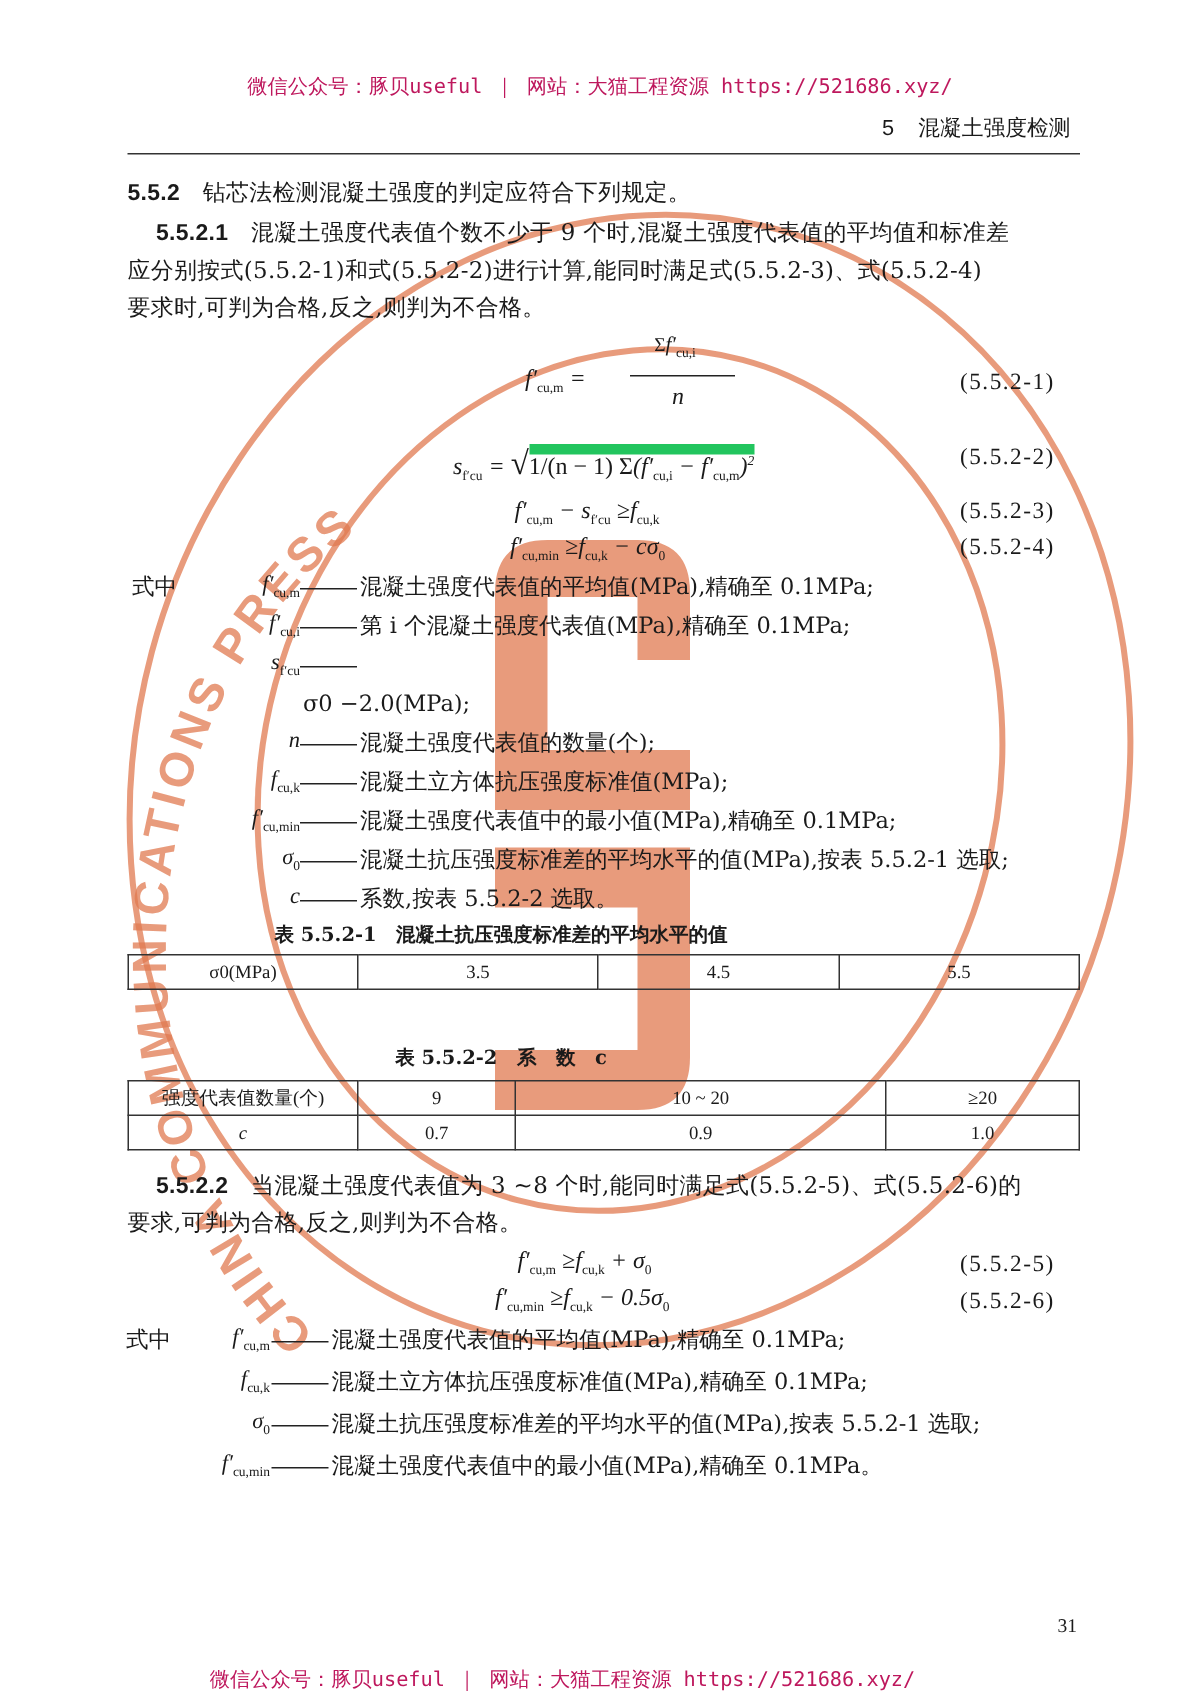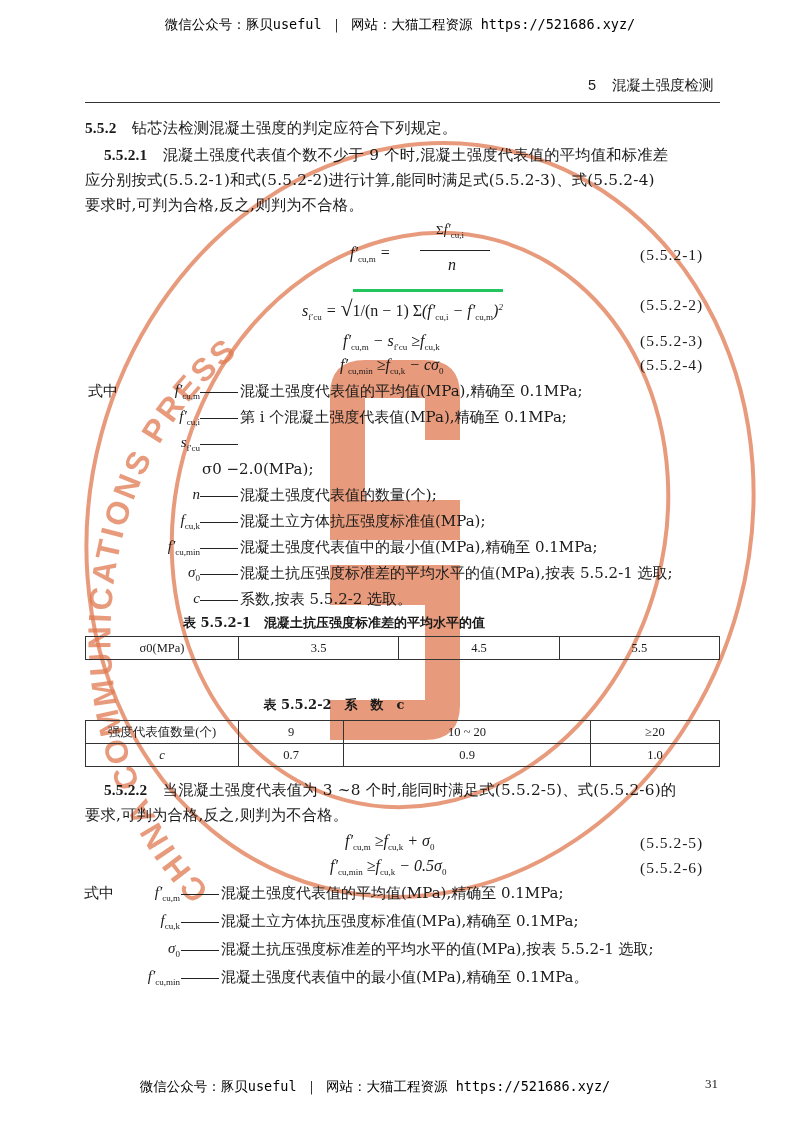--- a/index.html
+++ b/index.html
@@ -1,27 +1,27 @@
 <!DOCTYPE html>
 <html><head>
 <meta charset="utf-8">
 <style>
   html, body { margin:0; padding:0; background:#fff; }
   body { width:800px; height:1131px; position:relative; overflow:hidden;
          font-family:"DejaVu Serif","Liberation Serif",serif; color:#1a1a1a; }
   .wm { position:absolute; left:0; width:800px; text-align:center;
-        font-family:"DejaVu Sans Mono","Liberation Mono",monospace; font-size:13.5px; color:#000000; }
+        font-family:"DejaVu Sans Mono","Liberation Mono",monospace; font-size:13.5px; color:#be185d;margin-top:33px; }
   .wm-top { top:16px; }
   .wm-bot { top:1078px; left:-25px; }
   .pagenum { position:absolute; top:1076px; left:705px; font-size:13px; font-family:"Liberation Serif",serif; }
   .runhead { position:absolute; top:76px; left:588px; font-size:14.5px; font-family:"Liberation Sans",sans-serif; }
   .runhead .num { margin-right:12px; }
   .rule { position:absolute; top:102px; left:85px; width:635px; height:1px; background:#333; }
   .line { position:absolute; left:85px; font-size:15.3px; white-space:nowrap; line-height:20px; letter-spacing:0.2px; }
-  .b { font-weight:bold; font-family:Liberation Serif, serif; }
+  .b { font-weight:bold; font-family:Liberation Sans, sans-serif; }
   .eqn { position:absolute; font-family:"Liberation Serif",serif; font-size:16px; white-space:nowrap; font-style:italic; }
   .eqno { position:absolute; left:640px; font-family:"Liberation Serif",serif; font-size:15.5px; letter-spacing:1px; }
   .sub { font-size:9px; font-style:normal; vertical-align:-4px; }
   .sym { position:absolute; font-family:"Liberation Serif",serif; font-style:italic; font-size:15px; text-align:right; white-space:nowrap; }
   .def { position:absolute; font-size:15px; white-space:nowrap; }
   .dash { display:inline-block; width:38px; border-top:1px solid #222; vertical-align:middle; margin-right:2px; }
   .caption { position:absolute; left:0; width:668px; text-align:center; font-size:13px; font-weight:bold; }
   table.t { position:absolute; left:85px; width:635px; border-collapse:collapse; font-size:12.5px; font-family:"Liberation Serif",serif; }
   table.t td { border:1px solid #333; text-align:center; height:22px; padding:0; }
   table.t td.h { width:152px; }
@@ -70,21 +70,21 @@
   f′<span class="sub">cu,m</span> =
 </div>
 <div class="eqn" style="top:222px;left:420px;text-align:center;width:60px;font-size:14px">
   <span style="font-style:normal;font-size:13px">Σ</span>f′<span class="sub">cu,i</span>
 </div>
 <div style="position:absolute;top:250px;left:420px;width:70px;border-top:1px solid #222"></div>
 <div class="eqn" style="top:256px;left:448px">n</div>
 <div class="eqno" style="top:246px">(5.5.2-1)</div>
 
 <div class="eqn" style="top:296px;left:302px">
-  s<span class="sub">f′cu</span> = <span style="font-style:normal;font-size:22px">√</span><span style="border-top:3px solid #22c55e;padding-top:10px"><span style="font-style:normal">1/(n − 1)</span> <span style="font-style:normal">Σ</span>(f′<span class="sub">cu,i</span> − f′<span class="sub">cu,m</span>)<sup style="font-size:9px">2</sup></span>
+  s<span class="sub">f′cu</span> = <span style="font-style:normal;font-size:22px">√</span><span style="border-top:7px solid #22c55e;padding-top:0"><span style="font-style:normal">1/(n − 1)</span> <span style="font-style:normal">Σ</span>(f′<span class="sub">cu,i</span> − f′<span class="sub">cu,m</span>)<sup style="font-size:9px">2</sup></span>
 </div>
 <div class="eqno" style="top:296px">(5.5.2-2)</div>
 
 <div class="eqn" style="top:332px;left:343px">
   f′<span class="sub">cu,m</span> − s<span class="sub">f′cu</span> ≥f<span class="sub">cu,k</span>
 </div>
 <div class="eqno" style="top:332px">(5.5.2-3)</div>
 
 <div class="eqn" style="top:356px;left:340px">
   f′<span class="sub">cu,min</span> ≥f<span class="sub">cu,k</span> − cσ<span class="sub">0</span>

